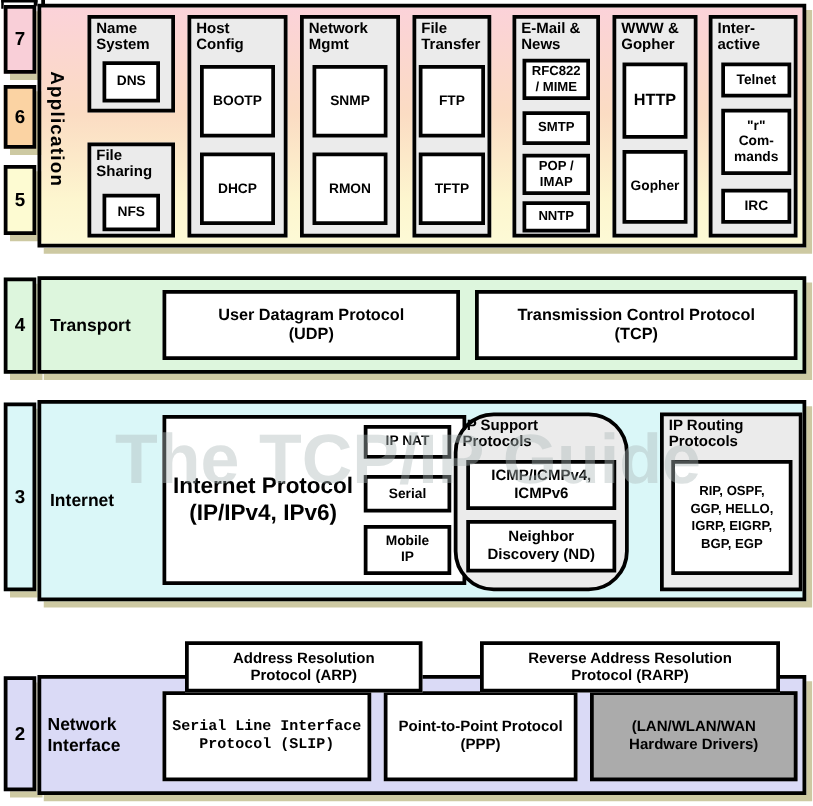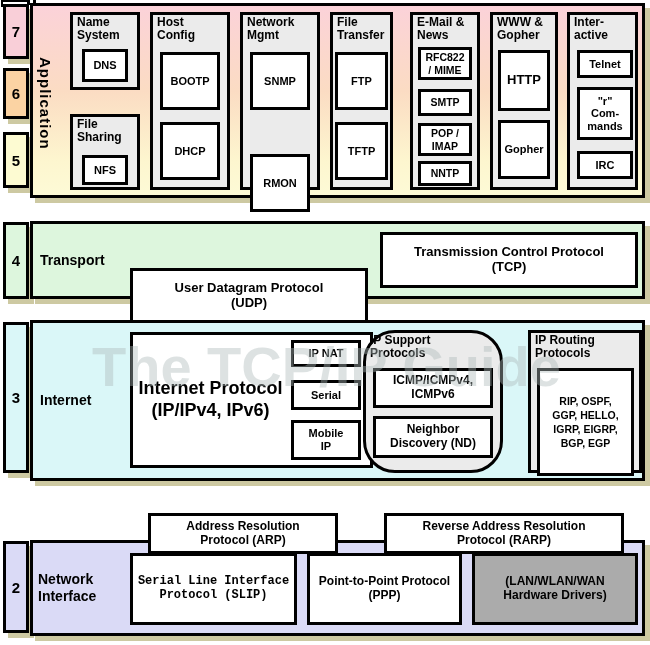--- a/index.html
+++ b/index.html
@@ -80,21 +80,21 @@
       <div class="ttl">Host
 Config</div>
       <div class="bx" style="left:7px;top:37px;width:60px;height:58px;">BOOTP</div>
       <div class="bx" style="left:7px;top:107px;width:60px;height:58px;">DHCP</div>
     </div>
 
     <div class="grp" style="left:207px;top:6px;width:80px;height:178px;">
       <div class="ttl">Network
 Mgmt</div>
       <div class="bx" style="left:7px;top:37px;width:60px;height:58px;">SNMP</div>
-      <div class="bx" style="left:7px;top:107px;width:60px;height:58px;margin-top:32px;">RMON</div>
+      <div class="bx" style="left:7px;top:107px;width:60px;height:58px;">RMON</div>
     </div>
 
     <div class="grp" style="left:297px;top:6px;width:63px;height:178px;">
       <div class="ttl">File
 Transfer</div>
       <div class="bx" style="left:2px;top:37px;width:53px;height:58px;">FTP</div>
       <div class="bx" style="left:2px;top:107px;width:53px;height:58px;">TFTP</div>
     </div>
 
     <div class="grp" style="left:377px;top:6px;width:70px;height:178px;">
@@ -121,21 +121,21 @@
       <div class="bx" style="left:7px;top:35px;width:56px;height:28px;">Telnet</div>
       <div class="bx" style="left:7px;top:72px;width:56px;height:53px;">"r"
 Com-
 mands</div>
       <div class="bx" style="left:7px;top:136px;width:56px;height:28px;">IRC</div>
     </div>
   </div>
 
   <div class="band" style="top:221px;height:78px;background:#ddf6dd;">
     <div class="layerlab" style="left:7px;top:0;width:95px;height:72px;">Transport</div>
-    <div class="bx lg" style="left:97px;top:8px;width:238px;height:56px;margin-top:36px;">User Datagram Protocol
+    <div class="bx lg" style="left:97px;top:8px;width:238px;height:56px;">User Datagram Protocol
 (UDP)</div>
     <div class="bx lg" style="left:347px;top:8px;width:258px;height:56px;">Transmission Control Protocol
 (TCP)</div>
   </div>
 
   <div class="band" style="top:320px;height:161px;background:#daf7f8;">
     <div class="layerlab" style="left:7px;top:0;width:90px;height:155px;">Internet</div>
 
     <div class="bx" style="left:97px;top:9px;width:243px;height:136px;">
       <span style="display:block;width:100%;padding-right:82px;font-size:18px;line-height:1.2;white-space:pre-line;">Internet Protocol
@@ -151,21 +151,21 @@
 Protocols</div>
       <div class="bx md" style="left:7px;top:35px;width:120px;height:40px;">ICMP/ICMPv4,
 ICMPv6</div>
       <div class="bx md" style="left:7px;top:83px;width:120px;height:42px;">Neighbor
 Discovery (ND)</div>
     </div>
 
     <div class="grp" style="left:495px;top:7px;width:114px;height:143px;">
       <div class="ttl">IP Routing
 Protocols</div>
-      <div class="bx sm" style="left:6px;top:35px;width:97px;height:108px;line-height:1.35;">RIP, OSPF,
+      <div class="bx sm" style="left:6px;top:35px;width:97px;height:92px;line-height:1.35;">RIP, OSPF,
 GGP, HELLO,
 IGRP, EIGRP,
 BGP, EGP</div>
     </div>
   </div>
 
   <div id="watermark">The TCP/IP Guide</div>
 
   <div class="bx md abs" style="left:148px;top:489px;width:190px;height:41px;z-index:10;">Address Resolution
 Protocol (ARP)</div>

